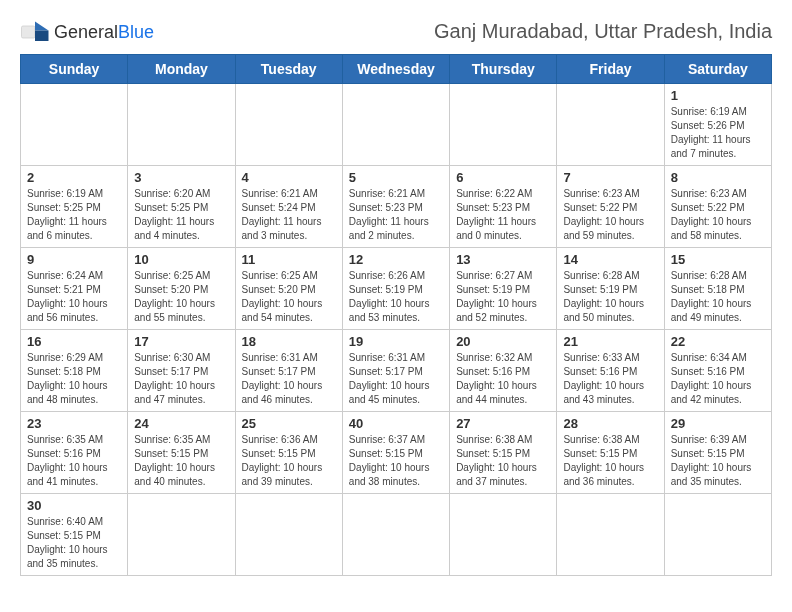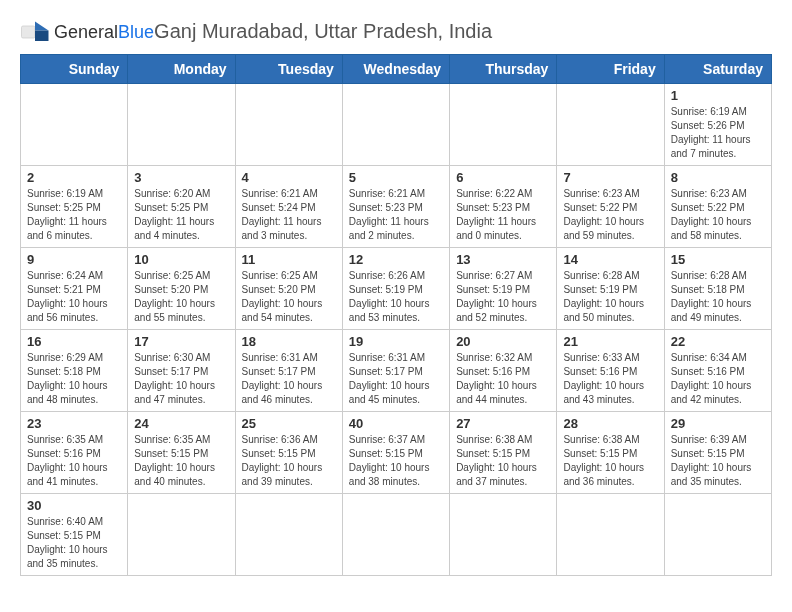--- a/index.html
+++ b/index.html
@@ -6,20 +6,21 @@
     body {
       font-family: Arial, sans-serif;
       background: #fff;
       width: 792px;
       min-height: 612px;
       padding: 20px;
     }
     .header-section {
       display: flex;
       align-items: flex-start;
+      justify-content: space-between;
       margin-bottom: 10px;
     }
     .logo {
       display: flex;
       align-items: center;
       gap: 4px;
     }
     .logo-text {
       font-size: 18px;
       color: #333;
@@ -46,21 +47,21 @@
       color: #555;
     }
     .calendar {
       width: 100%;
       border-collapse: collapse;
       border: 1px solid #ccc;
     }
     .calendar th {
       background-color: #2e6db4;
       color: #fff;
-      text-align: right;
+      text-align: center;
       padding: 6px 8px;
       font-size: 14px;
       font-weight: bold;
       border: 1px solid #2060a0;
     }
     .calendar td {
       vertical-align: top;
       border: 1px solid #ccc;
       padding: 4px 6px;
       width: 107px;

